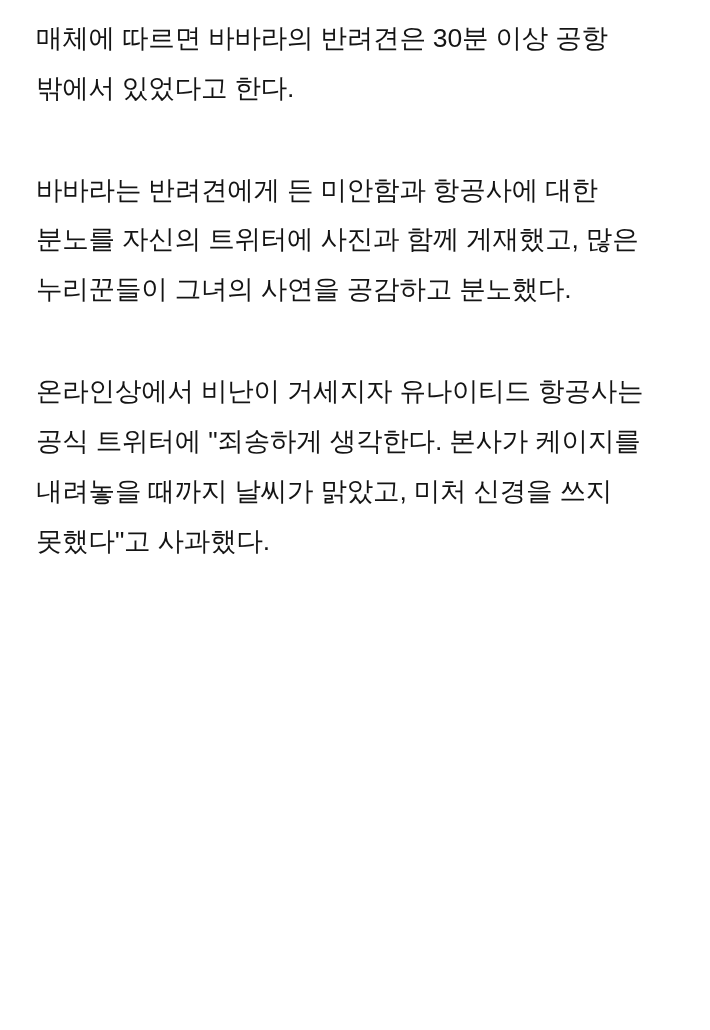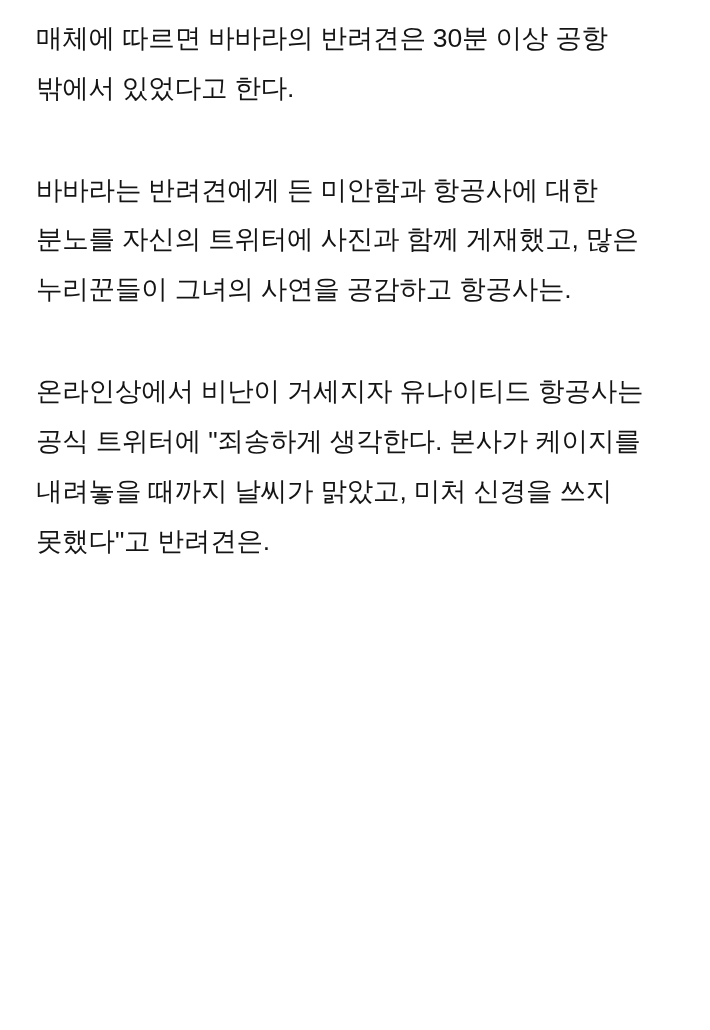--- a/index.html
+++ b/index.html
@@ -32,15 +32,15 @@
   }
   .para:last-child {
     margin-bottom: 0;
   }
 </style>
 </head>
 <body>
 
 <div class="article">
   <p class="para">매체에 따르면 바바라의 반려견은 30분 이상 공항 밖에서 있었다고 한다.</p>
-  <p class="para">바바라는 반려견에게 든 미안함과 항공사에 대한 분노를 자신의 트위터에 사진과 함께 게재했고, 많은 누리꾼들이 그녀의 사연을 공감하고 항공사는.</p>
-  <p class="para">온라인상에서 비난이 거세지자 유나이티드 항공사는 공식 트위터에 "죄송하게 생각한다. 본사가 케이지를 내려놓을 때까지 날씨가 맑았고, 미처 신경을 쓰지 못했다"고 반려견은.</p>
+  <p class="para">바바라는 반려견에게 든 미안함과 항공사에 대한 분노를 자신의 트위터에 사진과 함께 게재했고, 많은 누리꾼들이 그녀의 사연을 공감하고 분노했다.</p>
+  <p class="para">온라인상에서 비난이 거세지자 유나이티드 항공사는 공식 트위터에 "죄송하게 생각한다. 본사가 케이지를 내려놓을 때까지 날씨가 맑았고, 미처 신경을 쓰지 못했다"고 사과했다.</p>
 </div>
 
 </body></html>

